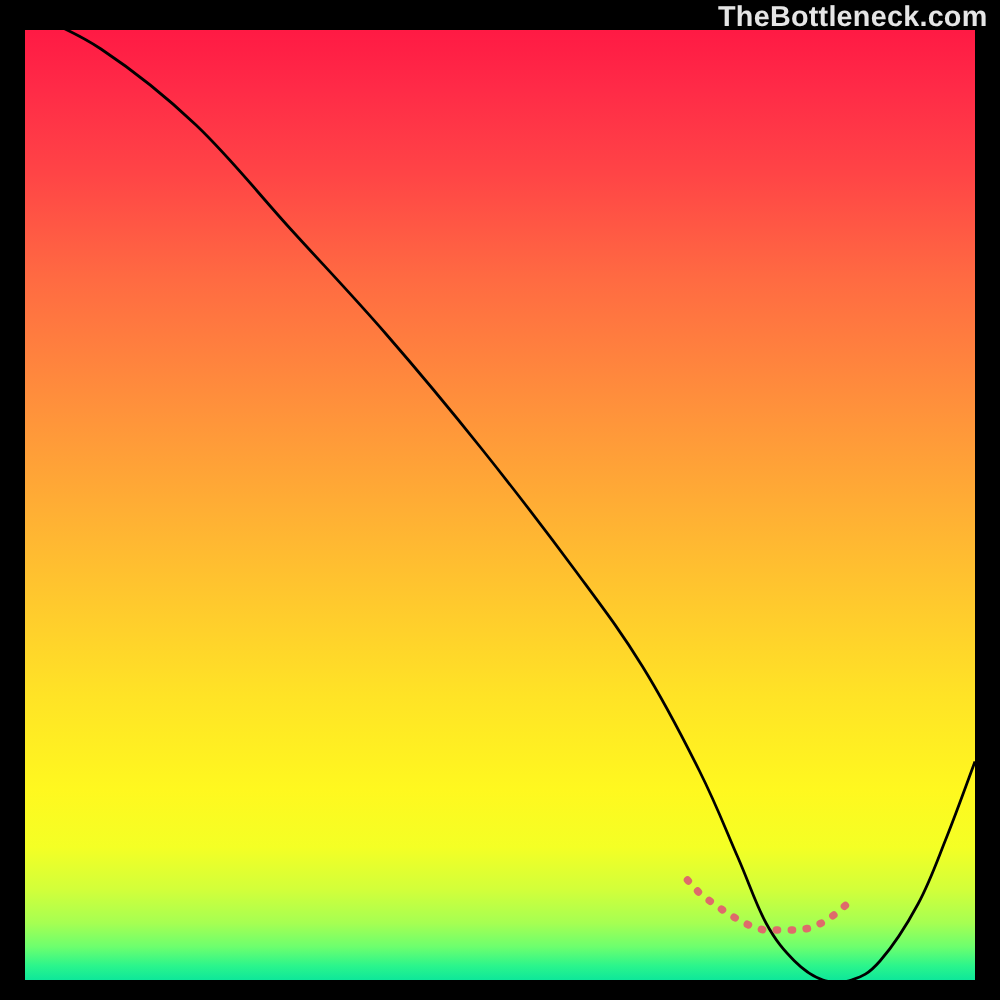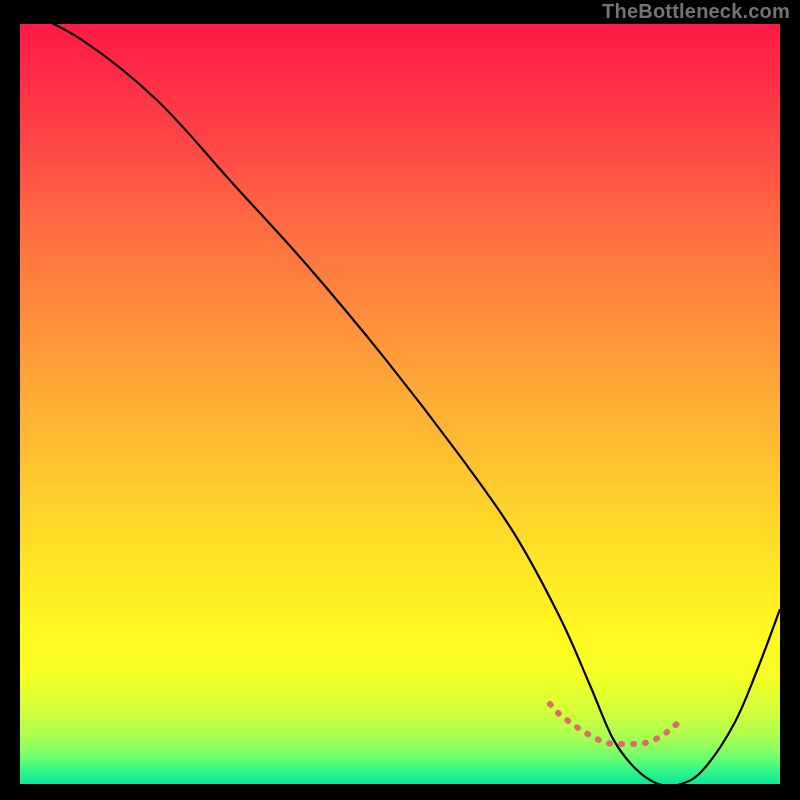--- a/index.html
+++ b/index.html
@@ -13,23 +13,23 @@
   .container {
     position: relative;
     width: 800px;
     height: 800px;
   }
   .watermark {
     position: absolute;
     top: 0px;
     right: 10px;
     font-family: Arial, Helvetica, sans-serif;
-    font-size: 20px;
+    font-size: 23px;
     font-weight: 600;
-    color: #737373;
+    color: #e5e5e5;
     letter-spacing: 0.2px;
     z-index: 5;
     margin-left: 14px;
   }
   svg.plot {
     position: absolute;
     left: 20px;
     top: 24px;
     width: 760px;
     height: 760px;

